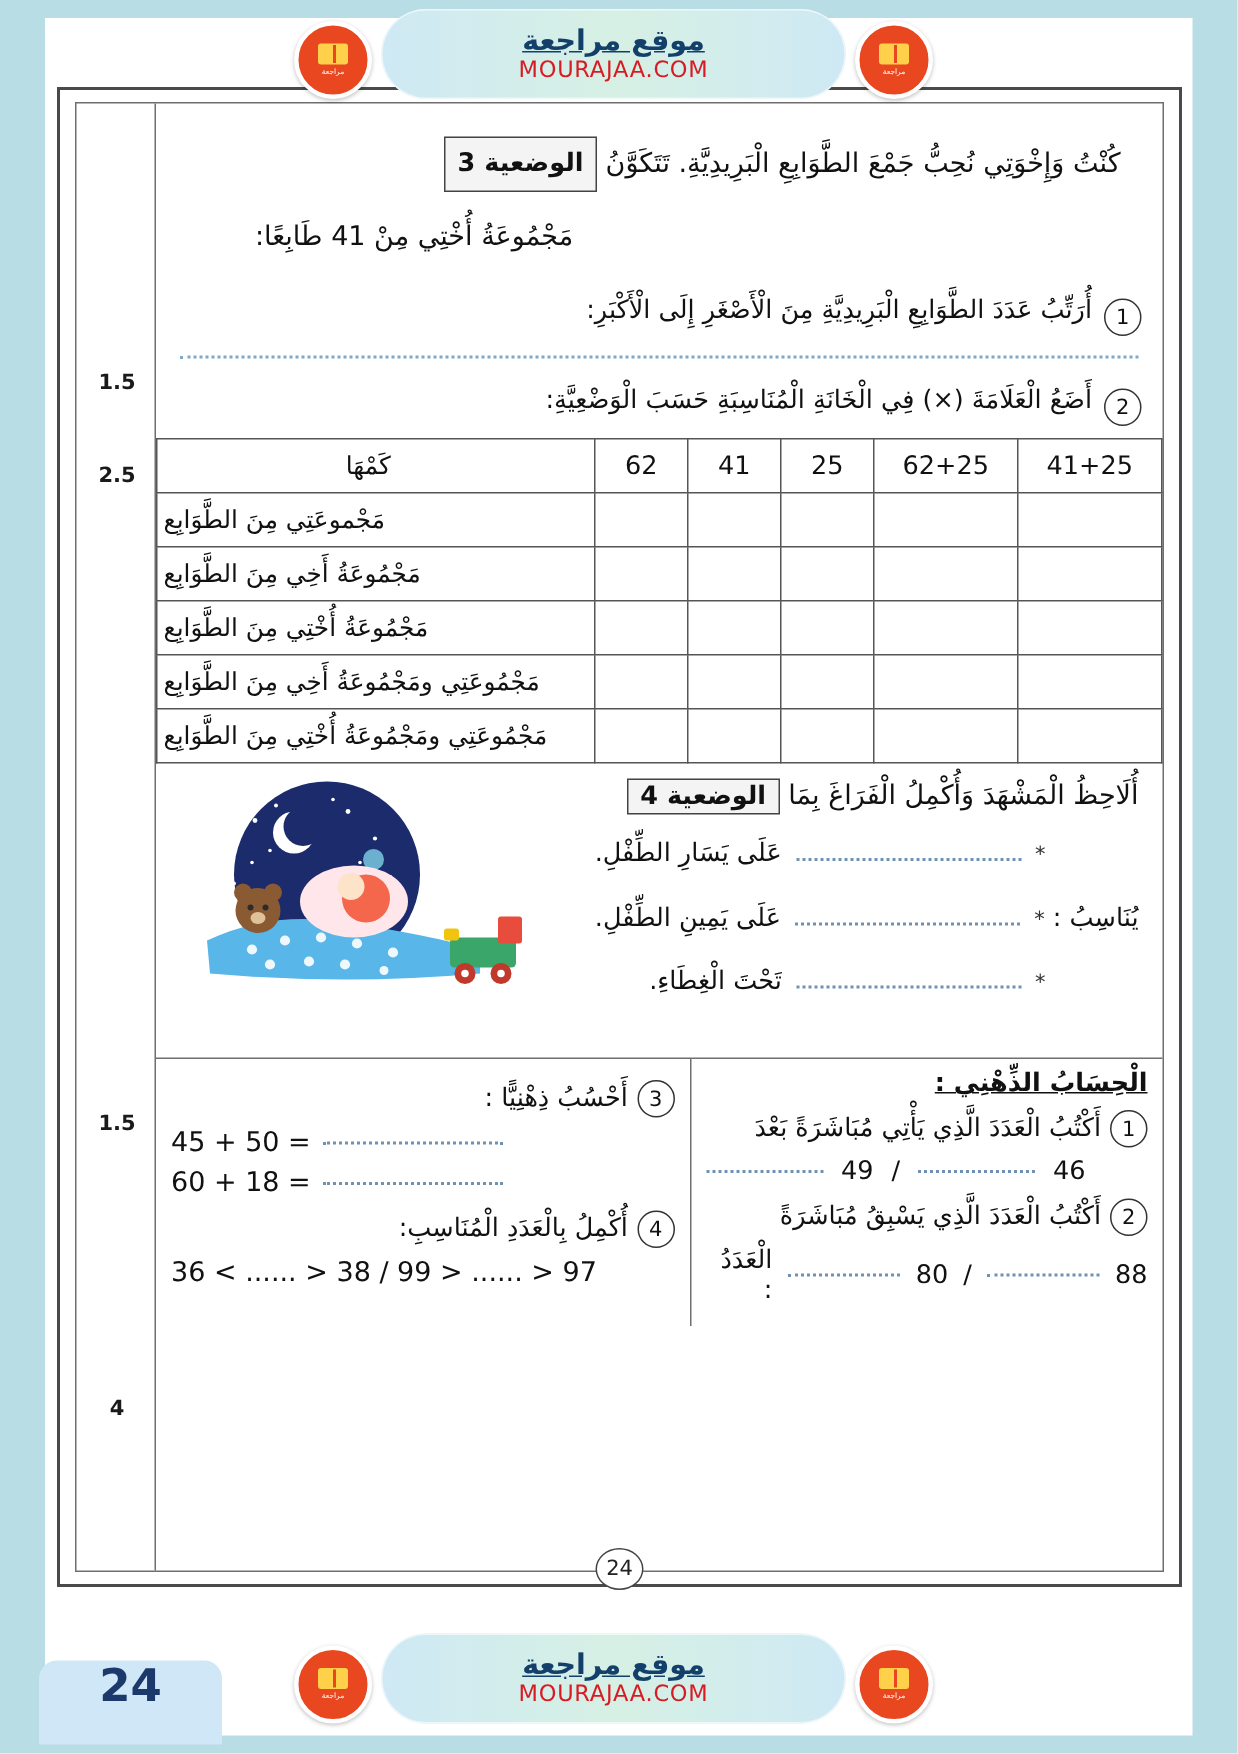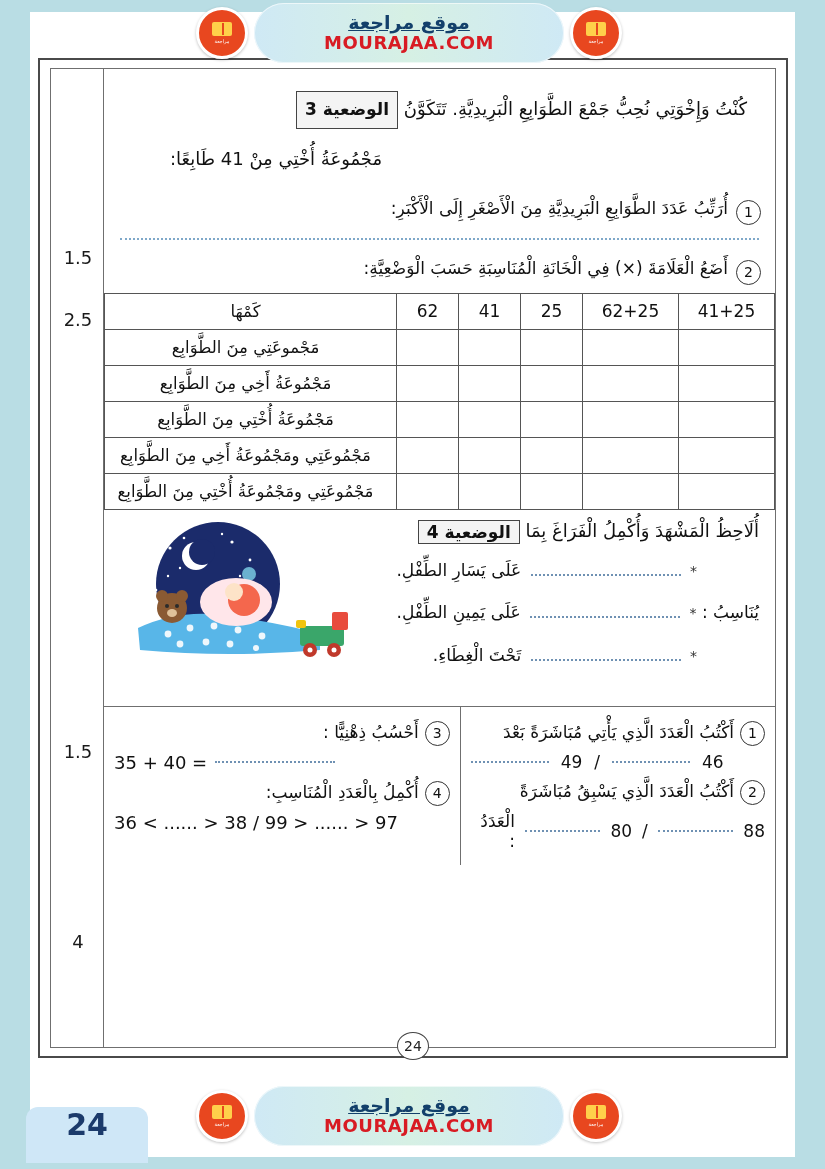--- a/index.html
+++ b/index.html
@@ -9,37 +9,37 @@
     font-family:"DejaVu Sans", sans-serif;
     position:relative;overflow:hidden;
   }
   .page-frame{
     position:absolute;left:30px;top:12px;width:765px;height:1145px;
     background:#ffffff;
   }
   
   .wm{
     position:absolute;left:0;width:818px;height:66px;
-    display:flex;align-items:center;justify-content:center;
+    display:flex;align-items:flex-end;justify-content:center;
     z-index:40;pointer-events:none;
   }
   .wm-top{top:0;}
   .wm-bottom{top:1083px;}
   .wm-pill{
     width:310px;height:60px;border-radius:30px;
     background:linear-gradient(90deg,#cfe9f5 0%,#d6f0e4 50%,#cfe9f5 100%);
     display:flex;flex-direction:column;align-items:center;justify-content:center;
     box-shadow:0 0 0 1px rgba(255,255,255,.6) inset;
   }
   .wm-line1{
     font-size:19px;color:#13406b;font-weight:bold;
     text-decoration:underline;line-height:1.1;
   }
   .wm-line2{
-    font-size:18px;color:#d81b23;font-weight:bold;letter-spacing:.5px;
+    font-size:15px;color:#d81b23;font-weight:normal;letter-spacing:.5px;
     line-height:1.15;
   }
   .wm-badge{
     width:46px;height:46px;border-radius:50%;
     background:#e8471f;border:3px solid #ffffff;
     display:flex;flex-direction:column;align-items:center;justify-content:center;
     color:#fff;font-size:5px;text-align:center;line-height:1.2;
     box-shadow:0 1px 3px rgba(0,0,0,.25);
     margin:0 6px;
   }
@@ -60,21 +60,21 @@
   .inner{
     position:absolute;left:10px;top:8px;right:10px;bottom:8px;
     border:1px solid #6f6f6f;box-sizing:border-box;
   }
   
   .gutter-line{
     position:absolute;top:0;bottom:0;left:52px;width:1px;background:#6f6f6f;
   }
   .mark{
     position:absolute;left:4px;width:46px;text-align:center;
-    font-size:18px;color:#1a1a1a;
+    font-size:14px;color:#1a1a1a;font-weight:bold;
   }
 
   .content{
     position:absolute;right:0;left:53px;top:0;bottom:0;
     padding:0;box-sizing:border-box;
   }
 
   .ar{
     font-family:"DejaVu Sans", sans-serif;
     direction:rtl;text-align:right;color:#111;
@@ -105,21 +105,21 @@
   .rule{height:1px;background:#6f6f6f;margin:0;}
 
   
   table.grid{
     border-collapse:collapse;width:100%;table-layout:fixed;
   }
   table.grid td{
     border:1px solid #555;height:35px;font-size:17px;text-align:center;
     color:#111;padding:0 4px;
   }
-  table.grid td.lbl{text-align:center;padding-right:14px;font-size:16.5px;}
+  table.grid td.lbl{text-align:left;padding-right:14px;font-size:16.5px;}
 
   
   .s4{position:relative;}
   .s4 .txtcol{padding:6px 16px 4px 0;}
   .blankline{font-size:17px;line-height:2.15;}
   .bullet{color:#333;font-size:14px;}
   .dotline{
     display:inline-block;border-bottom:2px dotted #6f91b3;width:150px;height:0;margin:0 4px;
   }
   .scene{
@@ -340,20 +340,21 @@
             <circle cx="200" cy="134" r="2.5" fill="#fff"></circle>
             <circle cx="224" cy="134" r="2.5" fill="#fff"></circle>
             <rect x="186" y="104" width="10" height="8" rx="2" fill="#f1c40f"></rect>
           </svg>
         </div>
       </div>
       <div class="rule"></div>
 
       <div class="mc ar">
         <div class="col right">
+          <h4>الْحِسَابُ الذِّهْنِي :</h4>
           <div class="line" style="justify-content:flex-start;">
             <span class="circ">1</span>
             <span>أَكْتُبُ الْعَدَدَ الَّذِي يَأْتِي مُبَاشَرَةً بَعْدَ</span>
           </div>
           <div class="line" style="justify-content:flex-end;gap:12px;">
             <span>46</span>
             <span class="dots3"></span>
             <span>/</span>
             <span>49</span>
             <span class="dots3"></span>
@@ -372,21 +373,25 @@
           </div>
         </div>
 
         <div class="col left">
           <div class="line" style="justify-content:flex-start;">
             <span class="circ">3</span>
             <span>أَحْسُبُ ذِهْنِيًّا :</span>
           </div>
           <div class="line" style="justify-content:flex-end;gap:8px;">
             <span class="dots2"></span>
-            <span class="eq" dir="ltr">35 + 40 =</span>
+            <span class="eq" dir="ltr">45 + 50 =</span>
+          </div>
+          <div class="line" style="justify-content:flex-end;gap:8px;">
+            <span class="dots2"></span>
+            <span class="eq" dir="ltr">60 + 18 =</span>
           </div>
           <div class="line" style="justify-content:flex-start;">
             <span class="circ">4</span>
             <span>أُكْمِلُ بِالْعَدَدِ الْمُنَاسِبِ:</span>
           </div>
           <div class="line" style="justify-content:flex-end;">
             <span class="eq" dir="ltr">36 &lt; ...... &gt; 38 / 99 &gt; ...... &gt; 97</span>
           </div>
         </div>
       </div>

